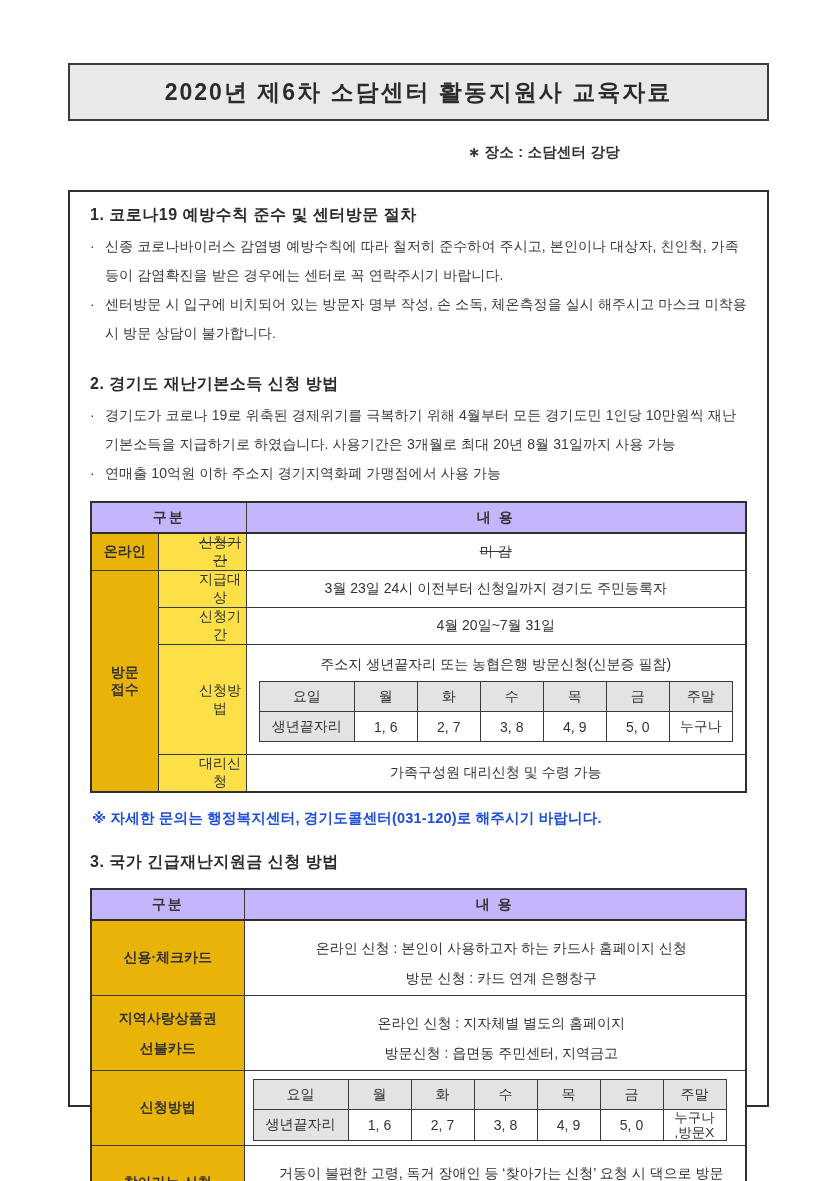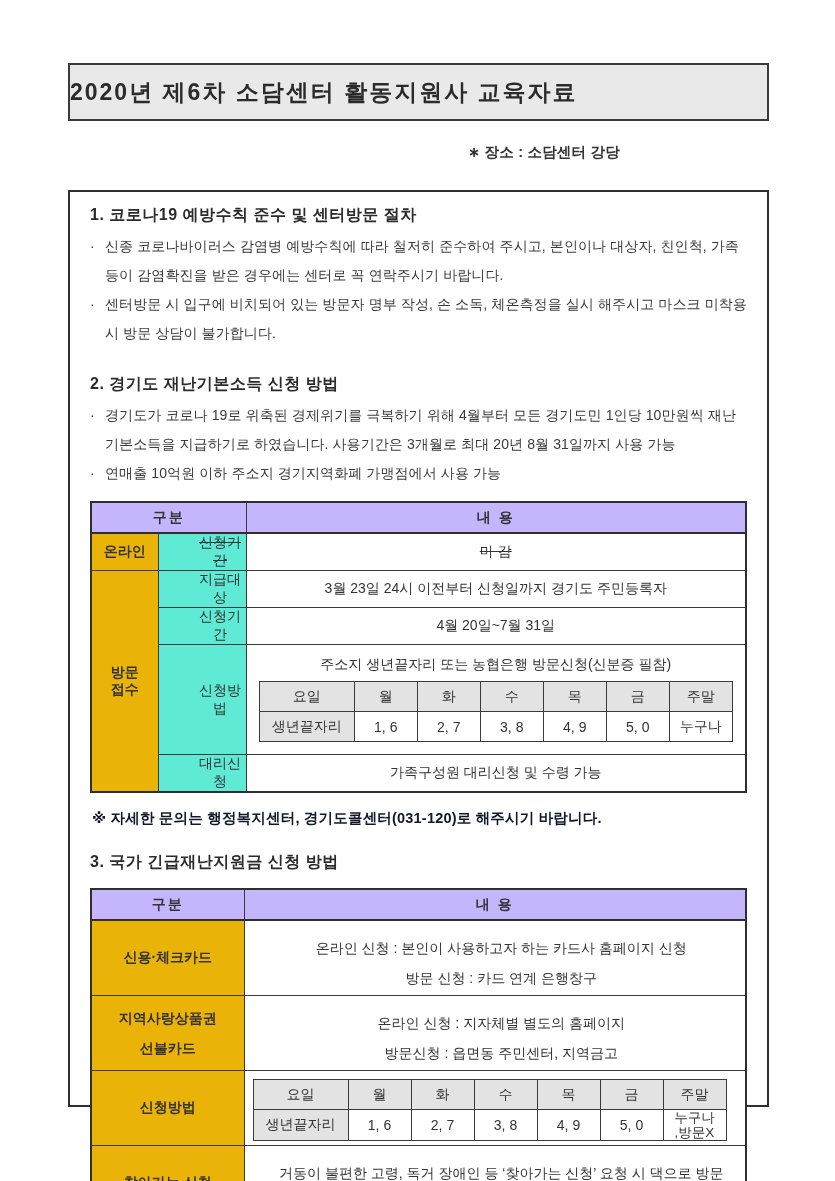--- a/index.html
+++ b/index.html
@@ -13,21 +13,21 @@
     color: #333333;
     overflow: hidden;
   }
   
   .title-box {
     position: absolute;
     left: 68px; top: 63px;
     width: 701px; height: 58px;
     background: #e9e9e9;
     border: 2px solid #3b3b3b;
-    display: flex; align-items: center; justify-content: flex-start;
+    display: flex; align-items: center; justify-content: center;
     font-size: 23px; font-weight: 700; letter-spacing: 2px;
     color: #2b2b2b;
   }
   
   .meta {
     position: absolute;
     left: 468px; top: 139px;
     font-size: 14.5px; font-weight: 600;
     line-height: 26px; color: #333;
     letter-spacing: 0.2px;
@@ -67,21 +67,21 @@
     color: #333;
   }
   table.main-table tr.head th {
     background: #c4b5fd;
     font-weight: 700;
     height: 31px;
     border-bottom: 2px solid #2f2f2f;
     letter-spacing: 2px;
   }
   .cell-white { background: #ffffff; }
-  table.main-table td.rowlab { background: #5eead4; height: 35px; font-weight: 400; padding-left: 36px; }
+  table.main-table td.rowlab { background: #fde047; height: 35px; font-weight: 400; padding-left: 36px; }
   table.main-table th.group { background: #eab308; font-weight: 700; }
   .strike { text-decoration: line-through; }
   .two-line span { display: block; line-height: 1.25; }
 
   
   table.day-table {
     border-collapse: collapse;
     width: 473px;
     table-layout: fixed;
   }
@@ -102,21 +102,21 @@
   .weekend-cell span { display: block; line-height: 15px; font-size: 13.5px; }
   .inner-note {
     font-size: 14px; font-weight: 700; color: #2b2b2b;
     text-align: left; padding: 7px 0 6px 10px;
   }
   td.free-text { text-align: left; padding-left: 13px; }
   td.free-text .line { display: block; line-height: 30px; }
   td.pad-v { padding-top: 12px; padding-bottom: 2px; }
 
   .foot-note {
-    font-size: 14.5px; font-weight: 700; color: #0f172a;
+    font-size: 14.5px; font-weight: 700; color: #1d4ed8;
     margin: 16px 0 0 2px; letter-spacing: 0.2px;
   }
   .note-gap { height: 24px; }
 </style>
 </head>
 <body>
 
 <div class="page">
 
   <div class="title-box">

